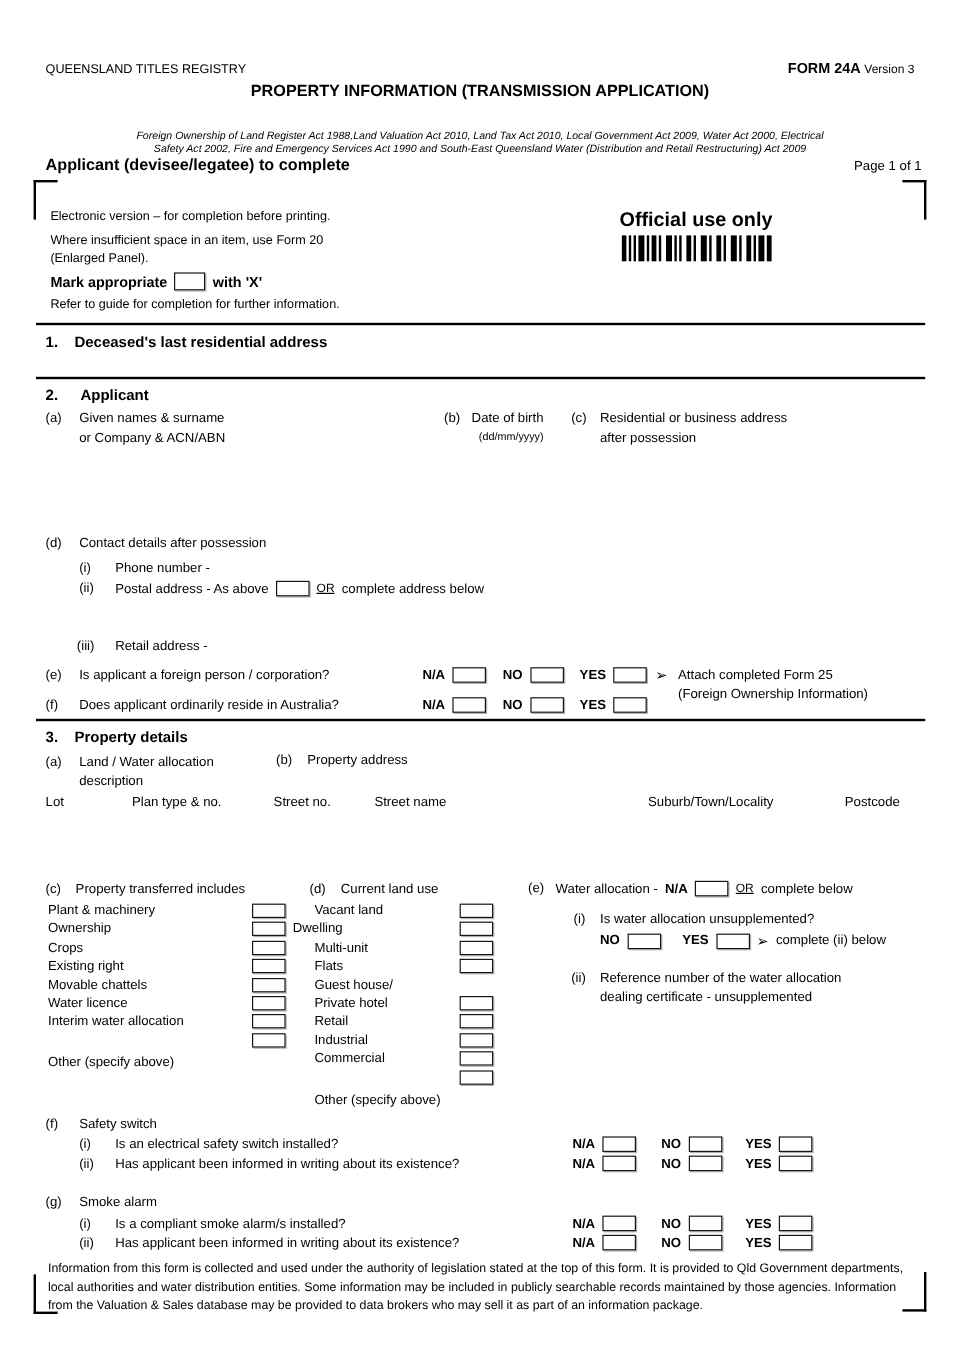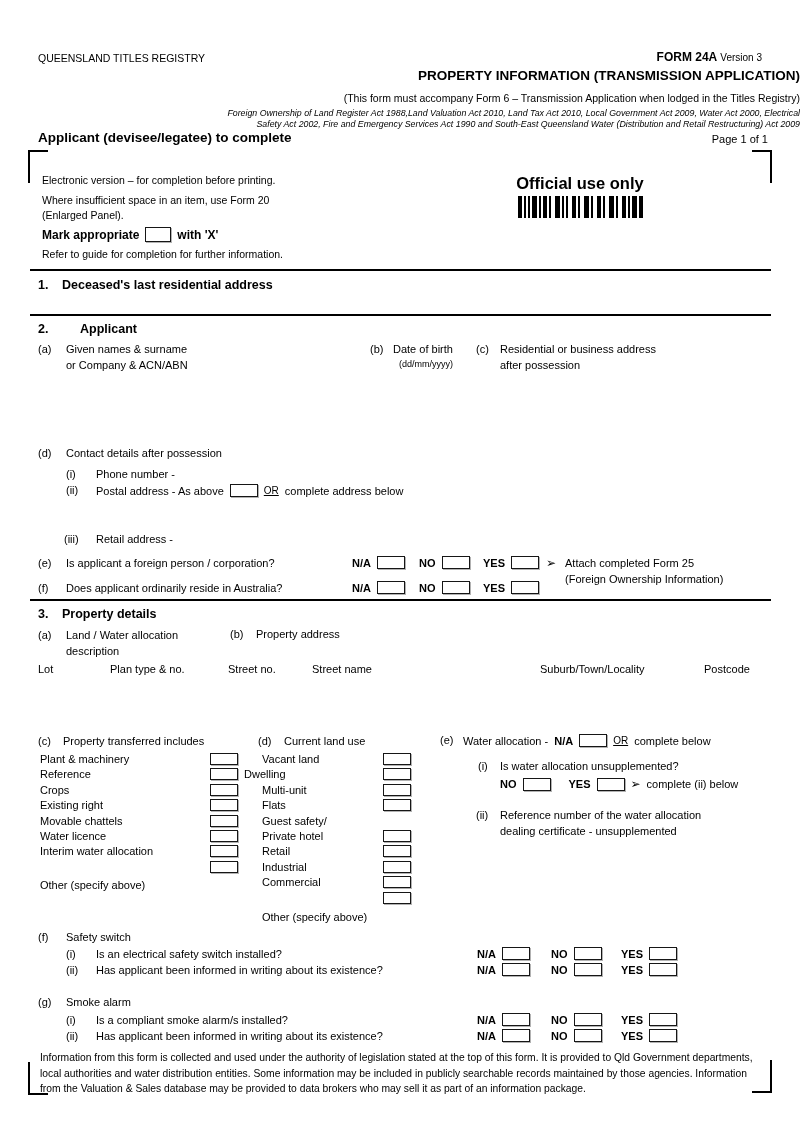--- a/index.html
+++ b/index.html
@@ -2,21 +2,21 @@
 <html><head>
 <meta charset="utf-8">
 <style>
   *{box-sizing:border-box;margin:0;padding:0}
   body{background:#ffffff}
   #page{position:relative;width:800px;height:1130px;background:#fff;color:#000;
         font-family:"Liberation Sans","DejaVu Sans",sans-serif;font-size:11px;overflow:hidden}
   .abs{position:absolute;white-space:nowrap}
   .b{font-weight:700}
   .i{font-style:italic}
-  .ctr{left:0;width:100%;text-align:right}
+  .ctr{left:0;width:100%;text-align:center}
   .t9{font-size:9px}
   .t95{font-size:11px}
   .t10{font-size:10px}
   .t105{font-size:10.5px}
   .t12{font-size:12px}
   .h{font-size:12.5px;font-weight:700}
   .rule{position:absolute;left:30px;width:741px;border-top:2.6px solid #000;height:0}
   .box{display:inline-block;width:28px;height:13px;border:1.4px solid #161616;background:#fff;
        box-shadow:1px 1px 0 rgba(0,0,0,.30);vertical-align:-2px}
   .box.sm{height:12px}
@@ -33,21 +33,20 @@
 </style>
 </head>
 <body>
 
 <div id="page">
 
   <span class="abs t105" style="left:38px;top:52px">QUEENSLAND TITLES REGISTRY</span>
   <span class="abs" style="right:38px;top:50px"><b class="t12">FORM 24A</b> <span class="t10">Version 3</span></span>
 
   <span class="abs ctr b" style="top:68px;font-size:13.5px">PROPERTY INFORMATION (TRANSMISSION APPLICATION)</span>
-  <span class="abs ctr t105" style="top:92px">(This form must accompany Form 6 – Transmission Application when lodged in the Titles Registry)</span>
   <span class="abs ctr i" style="top:108px;font-size:8.8px">Foreign Ownership of Land Register Act 1988,Land Valuation Act 2010, Land Tax Act 2010, Local Government Act 2009, Water Act 2000, Electrical</span>
   <span class="abs ctr i" style="top:119px;font-size:8.8px">Safety Act 2002, Fire and Emergency Services Act 1990 and South-East Queensland Water (Distribution and Retail Restructuring) Act 2009</span>
 
   <span class="abs b" style="left:38px;top:130px;font-size:13.5px">Applicant (devisee/legatee) to complete</span>
   <span class="abs" style="right:32px;top:133px">Page 1 of 1</span>
 
   <div class="cm tl" style="left:28px;top:150px"></div>
   <div class="cm tr" style="left:752px;top:150px"></div>
   <div class="cm bl" style="left:28px;top:1062px"></div>
   <div class="cm br" style="left:752px;top:1060px"></div>
@@ -92,21 +91,21 @@
 
   <div class="rule" style="top:269px"></div>
   <div class="rule" style="top:314px"></div>
   <div class="rule" style="top:599px"></div>
 
   <span class="abs h" style="left:38px;top:278px">1.</span>
   <span class="abs h" style="left:62px;top:278px">Deceased's last residential address</span>
   <div class="field" style="left:38px;top:294px;width:722px;height:18px"></div>
 
   <span class="abs h" style="left:38px;top:322px">2.</span>
-  <span class="abs h" style="left:80px;top:322px">Applicant</span>
+  <span class="abs h" style="left:67px;top:322px">Applicant</span>
 
   <span class="abs" style="left:38px;top:343px">(a)</span>
   <span class="abs" style="left:66px;top:343px">Given names &amp; surname</span>
   <span class="abs" style="left:66px;top:359px">or Company &amp; ACN/ABN</span>
 
   <span class="abs" style="left:370px;top:343px">(b)</span>
   <span class="abs" style="left:393px;top:343px">Date of birth</span>
   <span class="abs t9" style="left:399px;top:359px">(dd/mm/yyyy)</span>
 
   <span class="abs" style="left:476px;top:343px">(c)</span>
@@ -180,21 +179,21 @@
   <span class="abs" style="left:110px;top:663px">Plan type &amp; no.</span>
   <span class="abs" style="left:228px;top:663px">Street no.</span>
   <span class="abs" style="left:312px;top:663px">Street name</span>
   <span class="abs" style="left:540px;top:663px">Suburb/Town/Locality</span>
   <span class="abs" style="left:704px;top:663px">Postcode</span>
   <div class="field" style="left:38px;top:680px;width:722px;height:50px"></div>
 
   <span class="abs" style="left:38px;top:735px">(c)</span>
   <span class="abs" style="left:63px;top:735px">Property transferred includes</span>
   <span class="abs" style="left:40px;top:753px">Plant &amp; machinery</span>
-  <span class="abs" style="left:40px;top:768px">Reference</span>
+  <span class="abs" style="left:40px;top:768px">Ownership</span>
   <span class="abs" style="left:40px;top:784px">Crops</span>
   <span class="abs" style="left:40px;top:799px">Existing right</span>
   <span class="abs" style="left:40px;top:815px">Movable chattels</span>
   <span class="abs" style="left:40px;top:830px">Water licence</span>
   <span class="abs" style="left:40px;top:845px">Interim water allocation</span>
   <span class="box sm abs" style="left:210px;top:753px"></span>
   <span class="box sm abs" style="left:210px;top:768px"></span>
   <span class="box sm abs" style="left:210px;top:784px"></span>
   <span class="box sm abs" style="left:210px;top:799px"></span>
   <span class="box sm abs" style="left:210px;top:815px"></span>
@@ -202,21 +201,21 @@
   <span class="box sm abs" style="left:210px;top:845px"></span>
   <span class="box sm abs" style="left:210px;top:861px"></span>
   <span class="abs" style="left:40px;top:879px"><span>Other</span> <span class="t95">(specify above)</span></span>
 
   <span class="abs" style="left:258px;top:735px">(d)</span>
   <span class="abs" style="left:284px;top:735px">Current land use</span>
   <span class="abs" style="left:262px;top:753px">Vacant land</span>
   <span class="abs" style="left:244px;top:768px">Dwelling</span>
   <span class="abs" style="left:262px;top:784px">Multi-unit</span>
   <span class="abs" style="left:262px;top:799px">Flats</span>
-  <span class="abs" style="left:262px;top:815px">Guest safety/</span>
+  <span class="abs" style="left:262px;top:815px">Guest house/</span>
   <span class="abs" style="left:262px;top:830px">Private hotel</span>
   <span class="abs" style="left:262px;top:845px">Retail</span>
   <span class="abs" style="left:262px;top:861px">Industrial</span>
   <span class="abs" style="left:262px;top:876px">Commercial</span>
   <span class="box sm abs" style="left:383px;top:753px"></span>
   <span class="box sm abs" style="left:383px;top:768px"></span>
   <span class="box sm abs" style="left:383px;top:784px"></span>
   <span class="box sm abs" style="left:383px;top:799px"></span>
   <span class="box sm abs" style="left:383px;top:830px"></span>
   <span class="box sm abs" style="left:383px;top:845px"></span>

